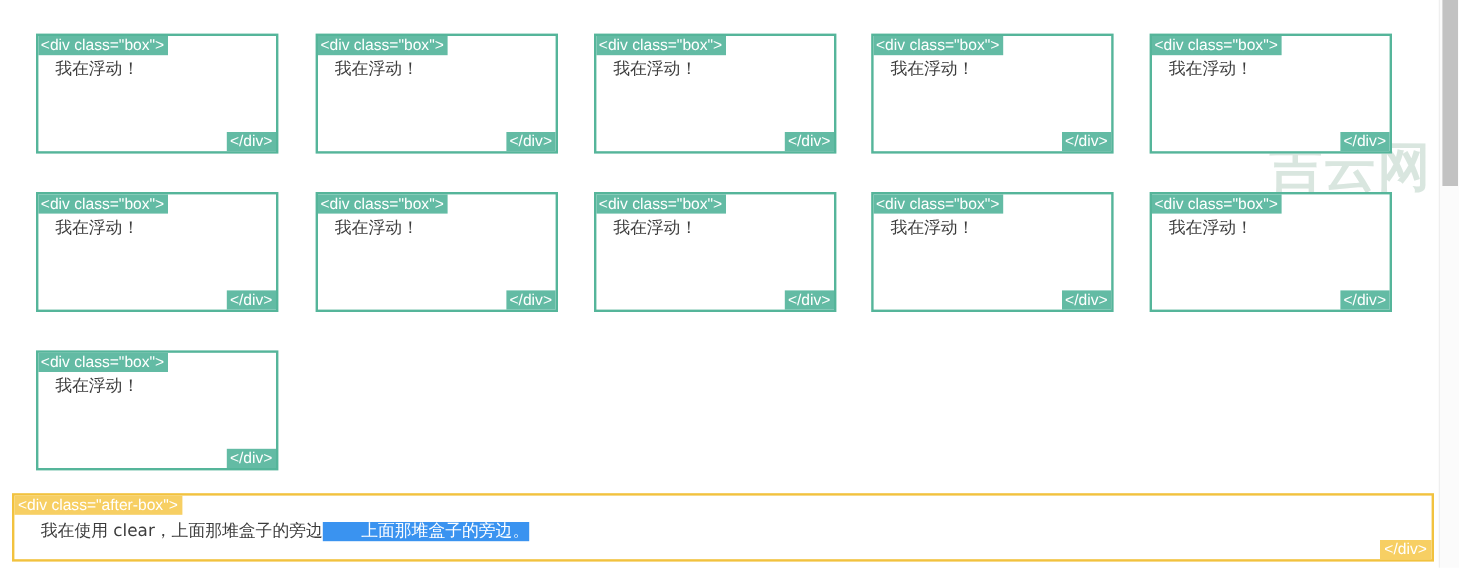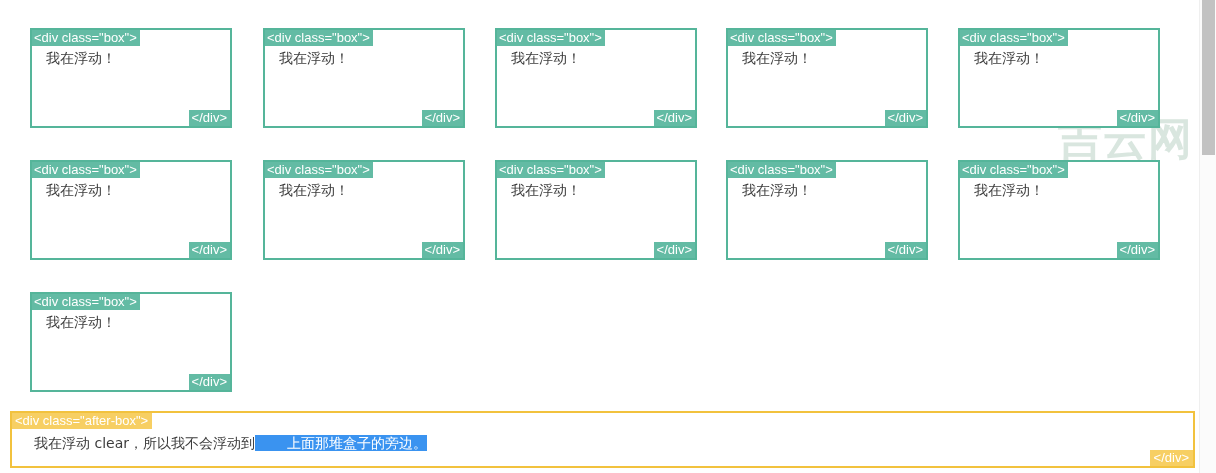--- a/index.html
+++ b/index.html
@@ -240,21 +240,21 @@
       <div class="box" style="left: 30px; top: 292px;">
         <span class="box-label">&lt;div class="box"&gt;</span>
         <span class="box-text">我在浮动！</span>
         <span class="box-close">&lt;/div&gt;</span>
       </div>
     </div>
 
   <div id="after-box">
     <span id="after-box-label">&lt;div class="after-box"&gt;</span>
     <div id="after-box-text">
-      <span>我在浮动 clear，所以我不会浮动到</span><span class="sel">上面那堆盒子的旁边。</span>
+      <span>我在使用 clear，上面那堆盒子的旁边</span><span class="sel">上面那堆盒子的旁边。</span>
     </div>
     <span id="after-box-close">&lt;/div&gt;</span>
   </div>
 
 </div>
 
 <div id="scrollbar">
   <div id="scrollbar-thumb" style="top: 0px; height: 155px;"></div>
 </div>
 

